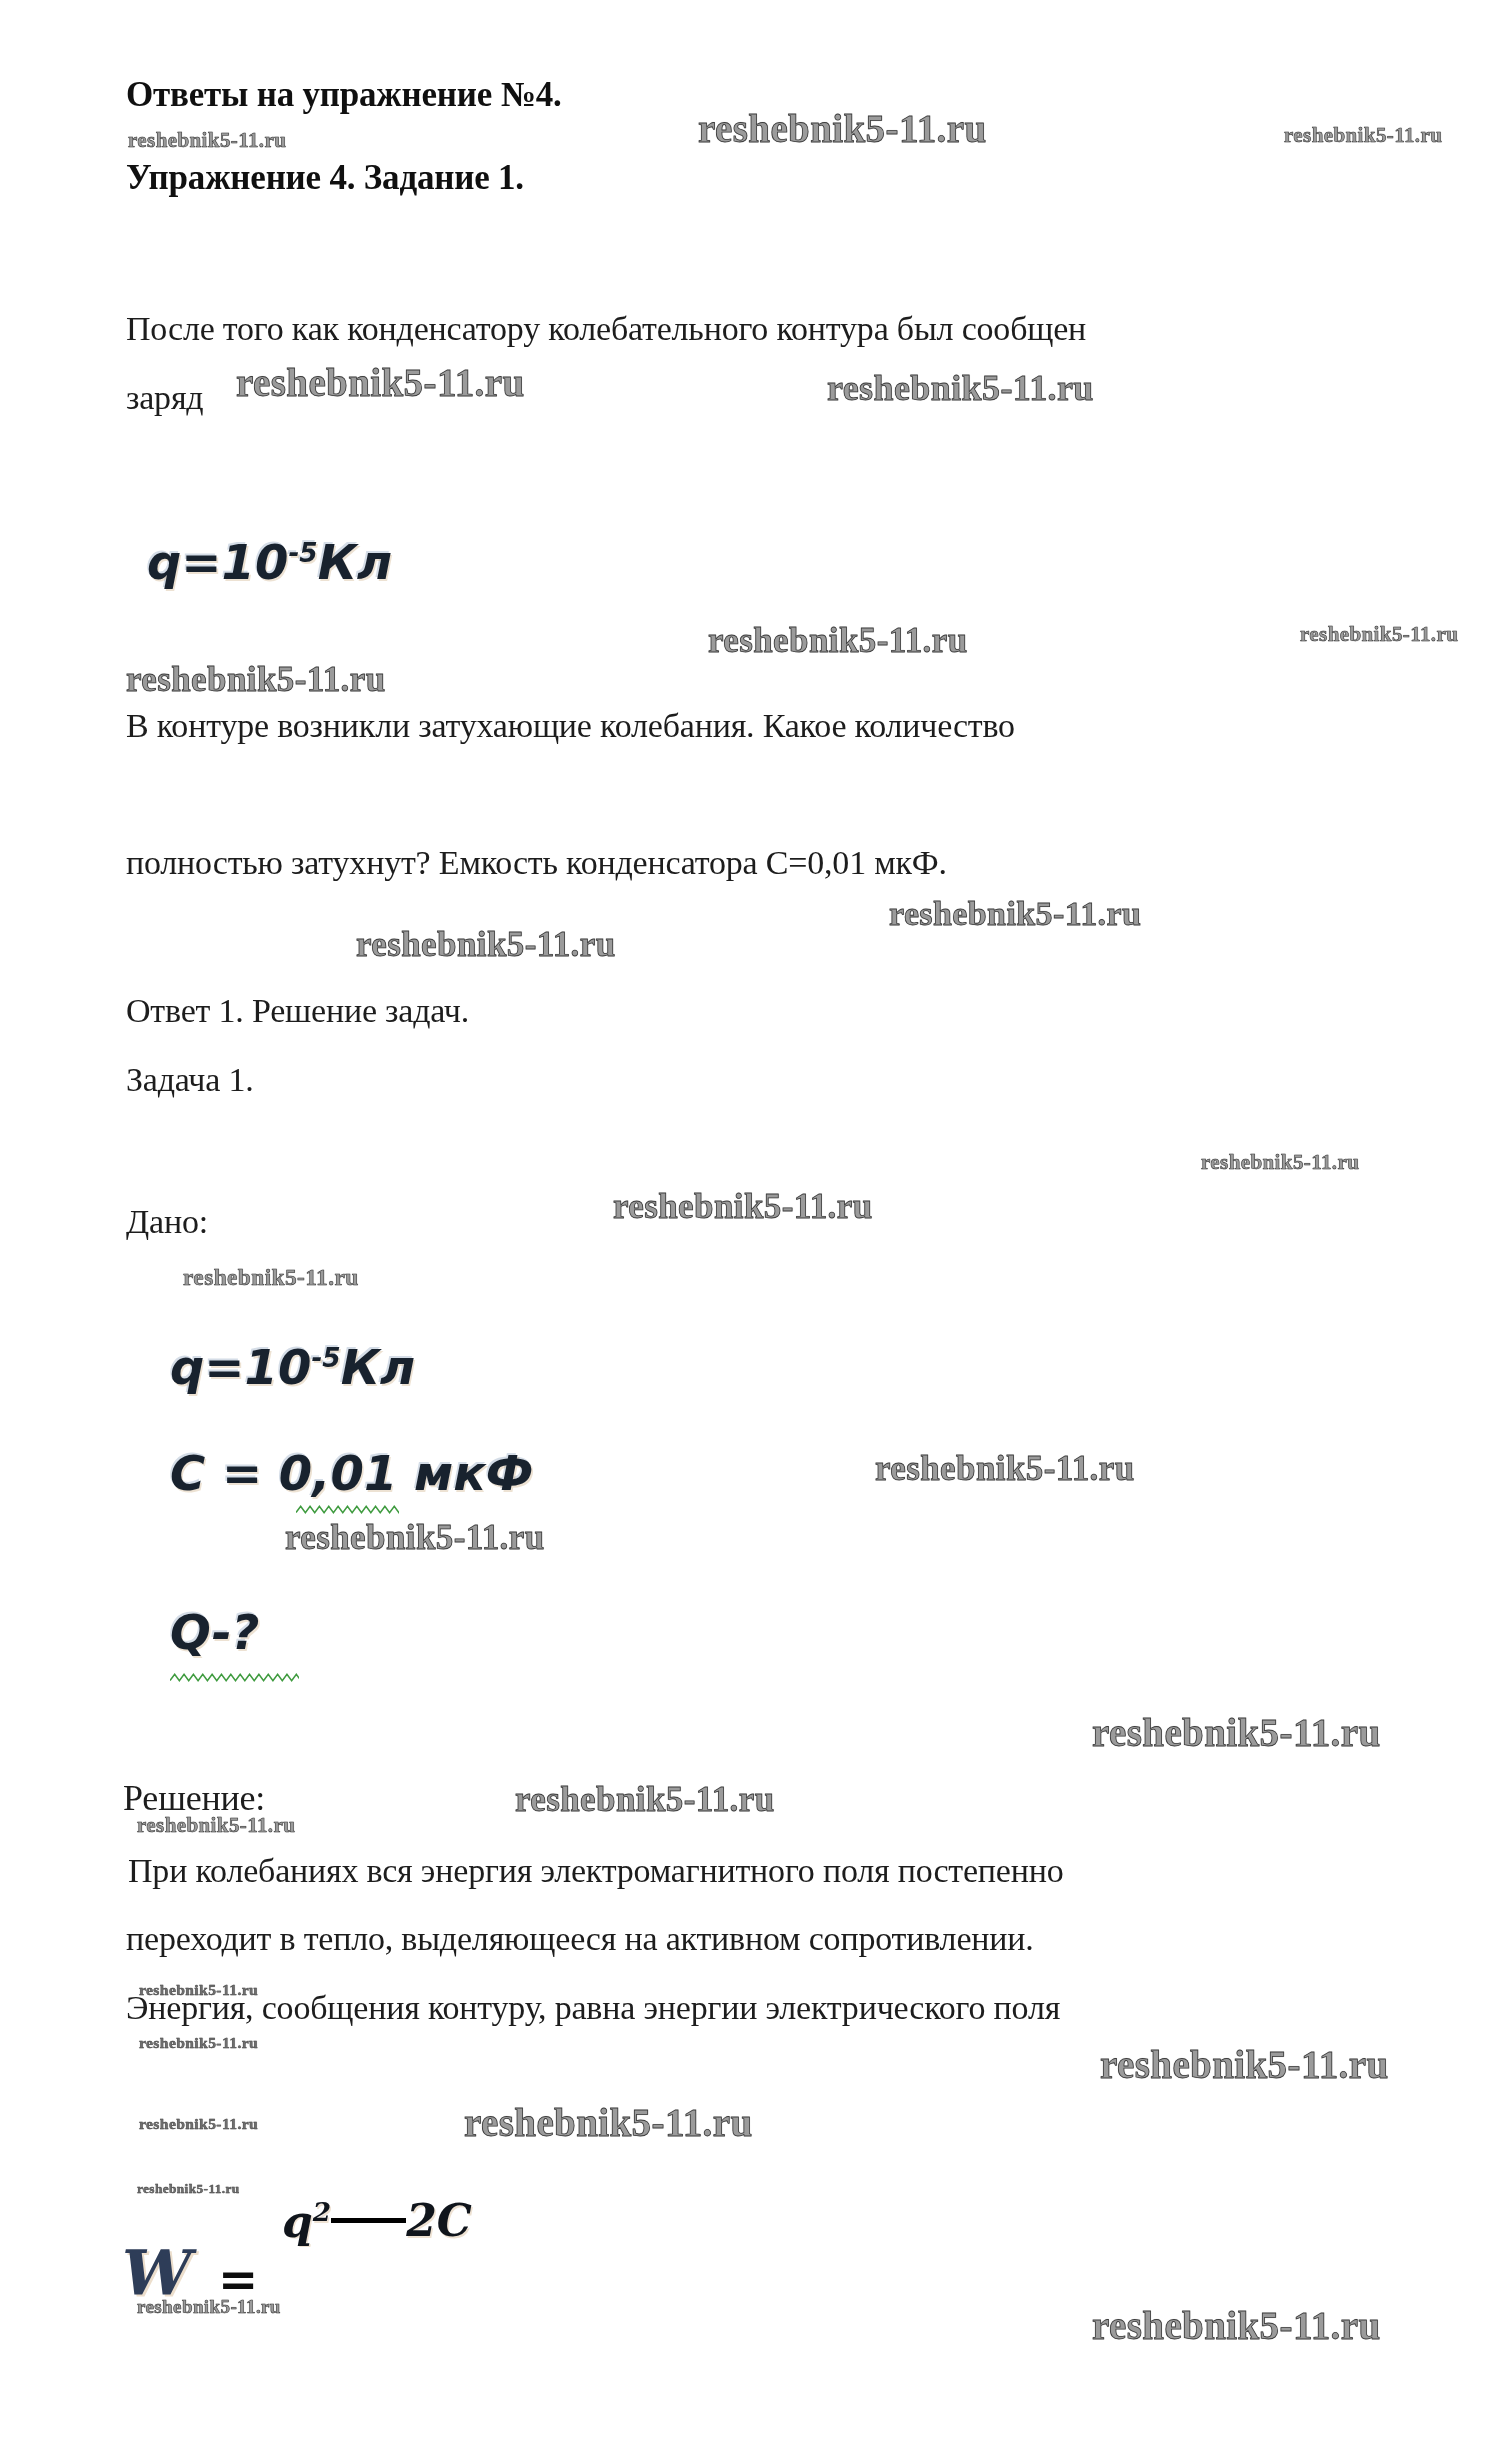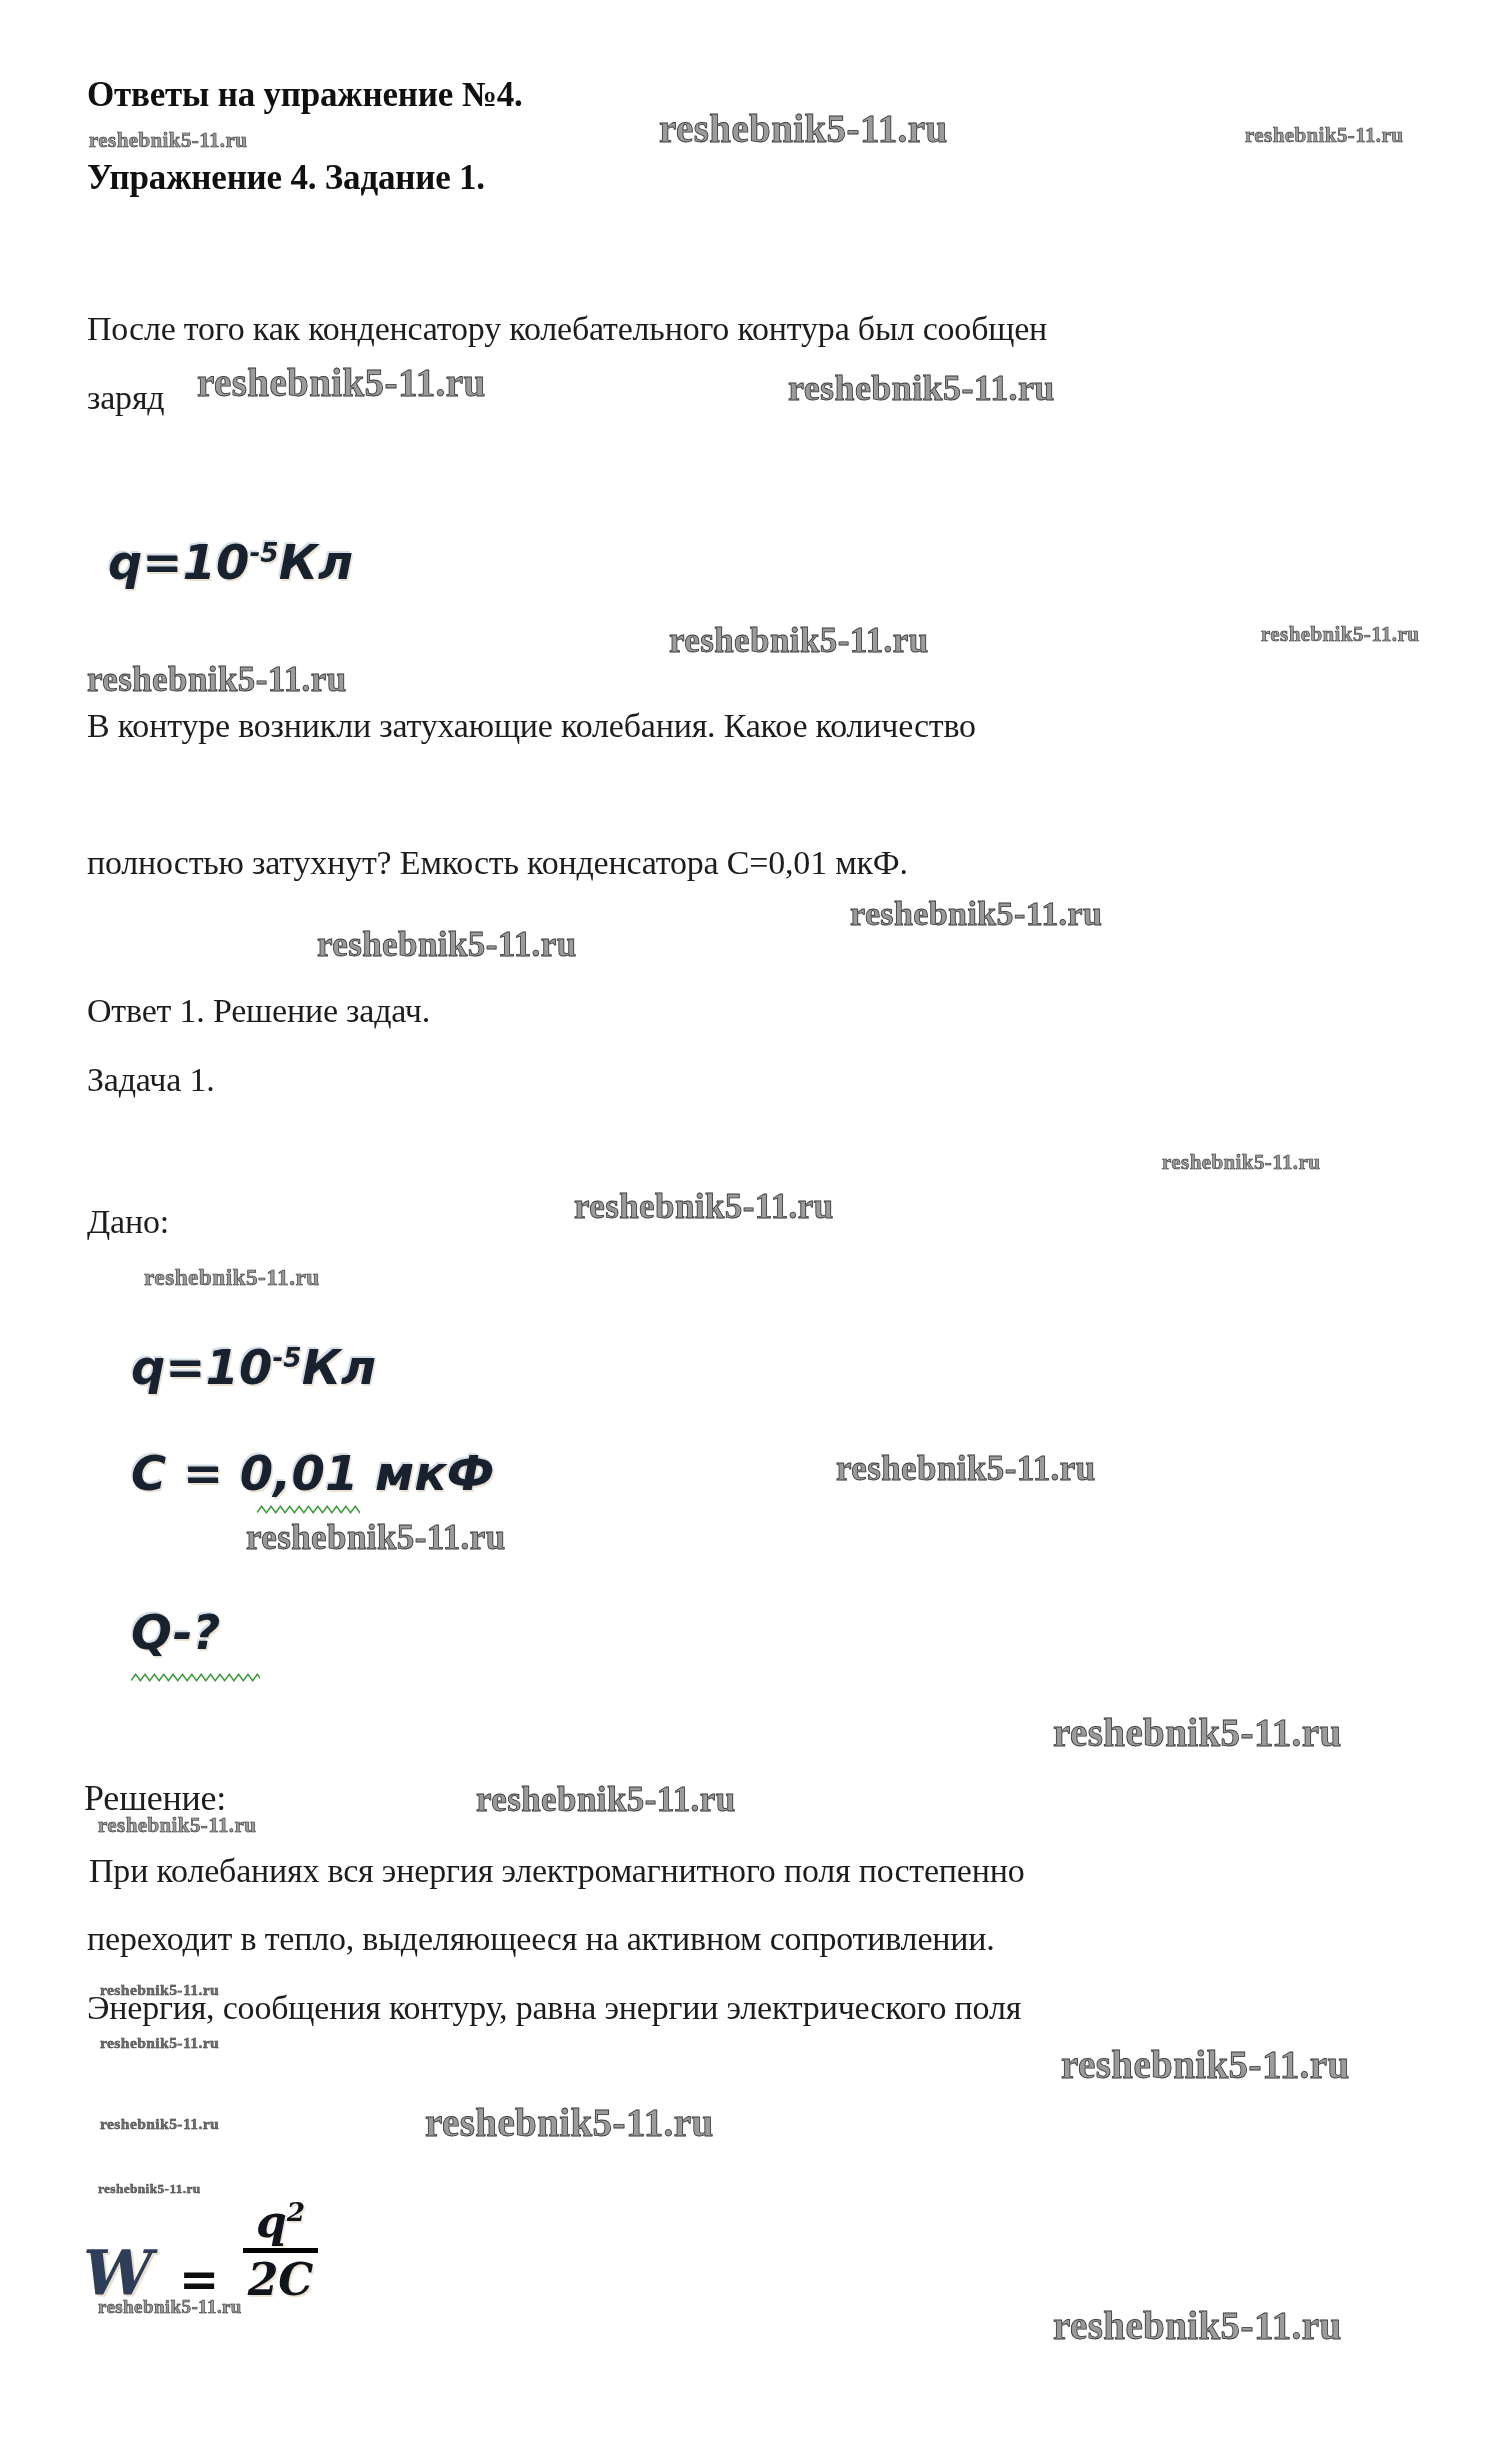--- a/index.html
+++ b/index.html
@@ -3,20 +3,21 @@
 <meta charset="utf-8">
 <style>
   html,body{margin:0;padding:0;background:#ffffff;}
   .page{
     position:relative;
     width:1426px;
     height:2450px;
     background:#ffffff;
     overflow:hidden;
     font-family:"Liberation Serif",serif;
+    margin-left:39px;
   }
   .abs{position:absolute;white-space:nowrap;}
   .body-text{
     font-size:34px;
     color:#1d1d1d;
     letter-spacing:-0.2px;
   }
   .heading{
     font-size:35px;
     font-weight:700;
@@ -52,21 +53,21 @@
   .weq-w{
     font-family:"DejaVu Serif",serif;
     font-style:italic;font-weight:700;
     font-size:62px;color:#2e3d58;
     text-shadow:2.3px 2.3px 0 rgba(200,160,110,0.35);
   }
   .weq-eq{
     font-family:"DejaVu Sans",sans-serif;
     font-size:48px;font-weight:700;color:#0d0d0d;
   }
-  .frac{display:inline-flex;flex-direction:column;align-items:center;}
+  .frac{display:inline-flex;align-items:center;}
   .frac .num,.frac .den{
     font-family:"DejaVu Serif",serif;
     font-style:italic;font-weight:700;
     font-size:44px;color:#10151c;
     text-shadow:1.6px 1.6px 0 rgba(200,160,110,0.3);
     line-height:1.05;
   }
   .frac .num sup{font-size:0.6em;}
   .frac .bar{width:75px;height:4.7px;background:#000;margin:3.1px 0 4.7px 0;}
 </style>

